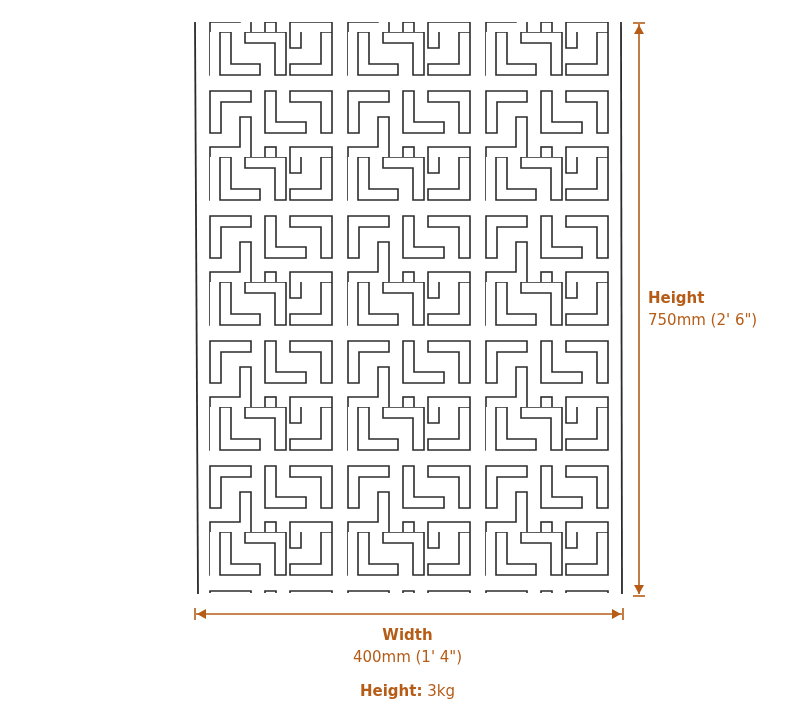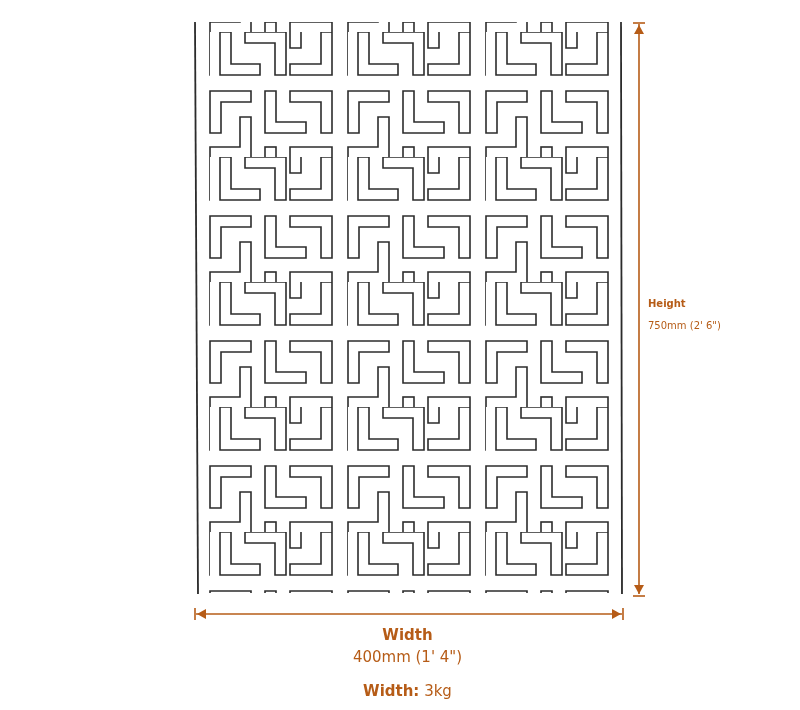--- a/index.html
+++ b/index.html
@@ -1,20 +1,20 @@
 <!DOCTYPE html>
 <html><head>
 <meta charset="utf-8">
 <style>
   html, body { margin: 0; padding: 0; background: #ffffff; }
   body { width: 800px; height: 710px; position: relative; overflow: hidden; font-family: "DejaVu Sans", "Liberation Sans", sans-serif; }
   #canvas { position: absolute; left: 0; top: 0; width: 800px; height: 710px; }
   .label { position: absolute; color: #b65c17; white-space: nowrap; }
   .label .bold { font-weight: bold; }
-  #height-label { left: 648px; top: 293px; font-size: 10px; line-height: 22px; }
+  #height-label { left: 648px; top: 287px; font-size: 15px; line-height: 22px; }
   #width-label { left: 0; width: 815px; top: 624px; text-align: center; font-size: 15px; line-height: 22px; }
   #weight-label { left: 0; width: 815px; top: 680px; text-align: center; font-size: 15px; line-height: 22px; }
 </style>
 </head>
 <body>
 
 <svg id="canvas" viewBox="0 0 800 710" xmlns="http://www.w3.org/2000/svg">
   <defs>
     <pattern id="maze" x="72" y="32" width="138" height="125" patternUnits="userSpaceOnUse">
       <g fill="none" stroke="#2b2b2b" stroke-width="1.6" stroke-linejoin="miter">
@@ -76,14 +76,14 @@
   <div class="bold">Height</div>
   <div>750mm (2' 6")</div>
 </div>
 
 <div id="width-label" class="label">
   <div class="bold">Width</div>
   <div>400mm (1' 4")</div>
 </div>
 
 <div id="weight-label" class="label">
-  <span class="bold">Width:</span><span> 3kg</span>
+  <span class="bold">Height:</span><span> 3kg</span>
 </div>
 
 </body></html>

